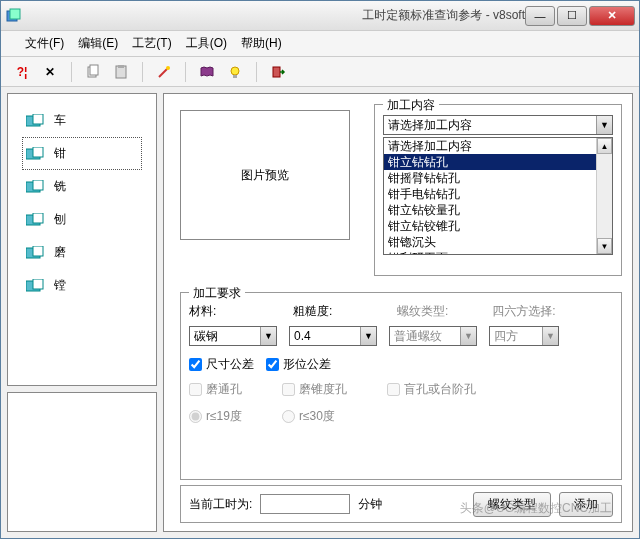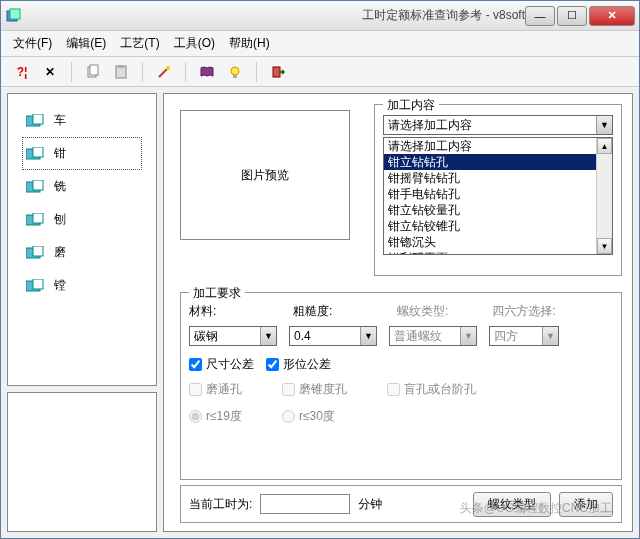--- a/index.html
+++ b/index.html
@@ -6,21 +6,21 @@
 body { font-family: "Microsoft YaHei", SimSun, sans-serif; font-size: 12px; background: #fff; }
 .window { width: 640px; height: 539px; border: 1px solid #5a7fa0; position: relative; background: #f0f0f0; }
 .titlebar { height: 30px; background: linear-gradient(#f8f8f8, #e0e0e0); display: flex; align-items: center; padding: 0 4px; border-bottom: 1px solid #ccc; text-align: right; }
 .title-icon { width: 16px; height: 16px; margin-right: 6px; }
 .title-text { flex: 1; color: #444; }
 .win-btns { display: flex; gap: 2px; }
 .win-btn { width: 30px; height: 20px; border: 1px solid #888; border-radius: 3px; display: flex; align-items: center; justify-content: center; font-size: 11px; cursor: pointer; }
 .win-min { background: linear-gradient(#f0f0f0,#d0d0d0); }
 .win-max { background: linear-gradient(#f0f0f0,#d0d0d0); }
 .win-close { width: 46px; background: linear-gradient(#e57373,#c62828); color: #fff; font-weight: bold; }
-.menubar { height: 26px; background: #f5f5f5; border-bottom: 1px solid #ccc; display: flex; align-items: center; padding: 2px 12px; gap: 14px; }
+.menubar { height: 26px; background: #f5f5f5; border-bottom: 1px solid #ccc; display: flex; align-items: center; padding: 2px 24px; gap: 14px; }
 .menu-item { cursor: pointer; }
 .toolbar { height: 30px; background: #f5f5f5; border-bottom: 1px solid #ccc; display: flex; align-items: center; padding: 2px 10px; gap: 6px; }
 .tbtn { width: 22px; height: 22px; display: flex; align-items: center; justify-content: center; cursor: pointer; }
 .tsep { width: 1px; height: 20px; background: #ccc; margin: 0 4px; }
 .content { display: flex; height: calc(100% - 86px); }
 .left-col { width: 160px; display: flex; flex-direction: column; }
 .left-pane { flex: 1; border: 1px solid #888; margin: 6px 4px 3px 6px; background: #fff; padding: 10px 0; }
 .left-pane2 { height: 140px; border: 1px solid #888; margin: 3px 4px 6px 6px; background: #fff; }
 .nav-item { display: flex; align-items: center; gap: 10px; padding: 8px 18px; cursor: pointer; }
 .nav-item.selected { border: 1px dotted #555; margin: 0 14px; padding: 7px 3px; }

